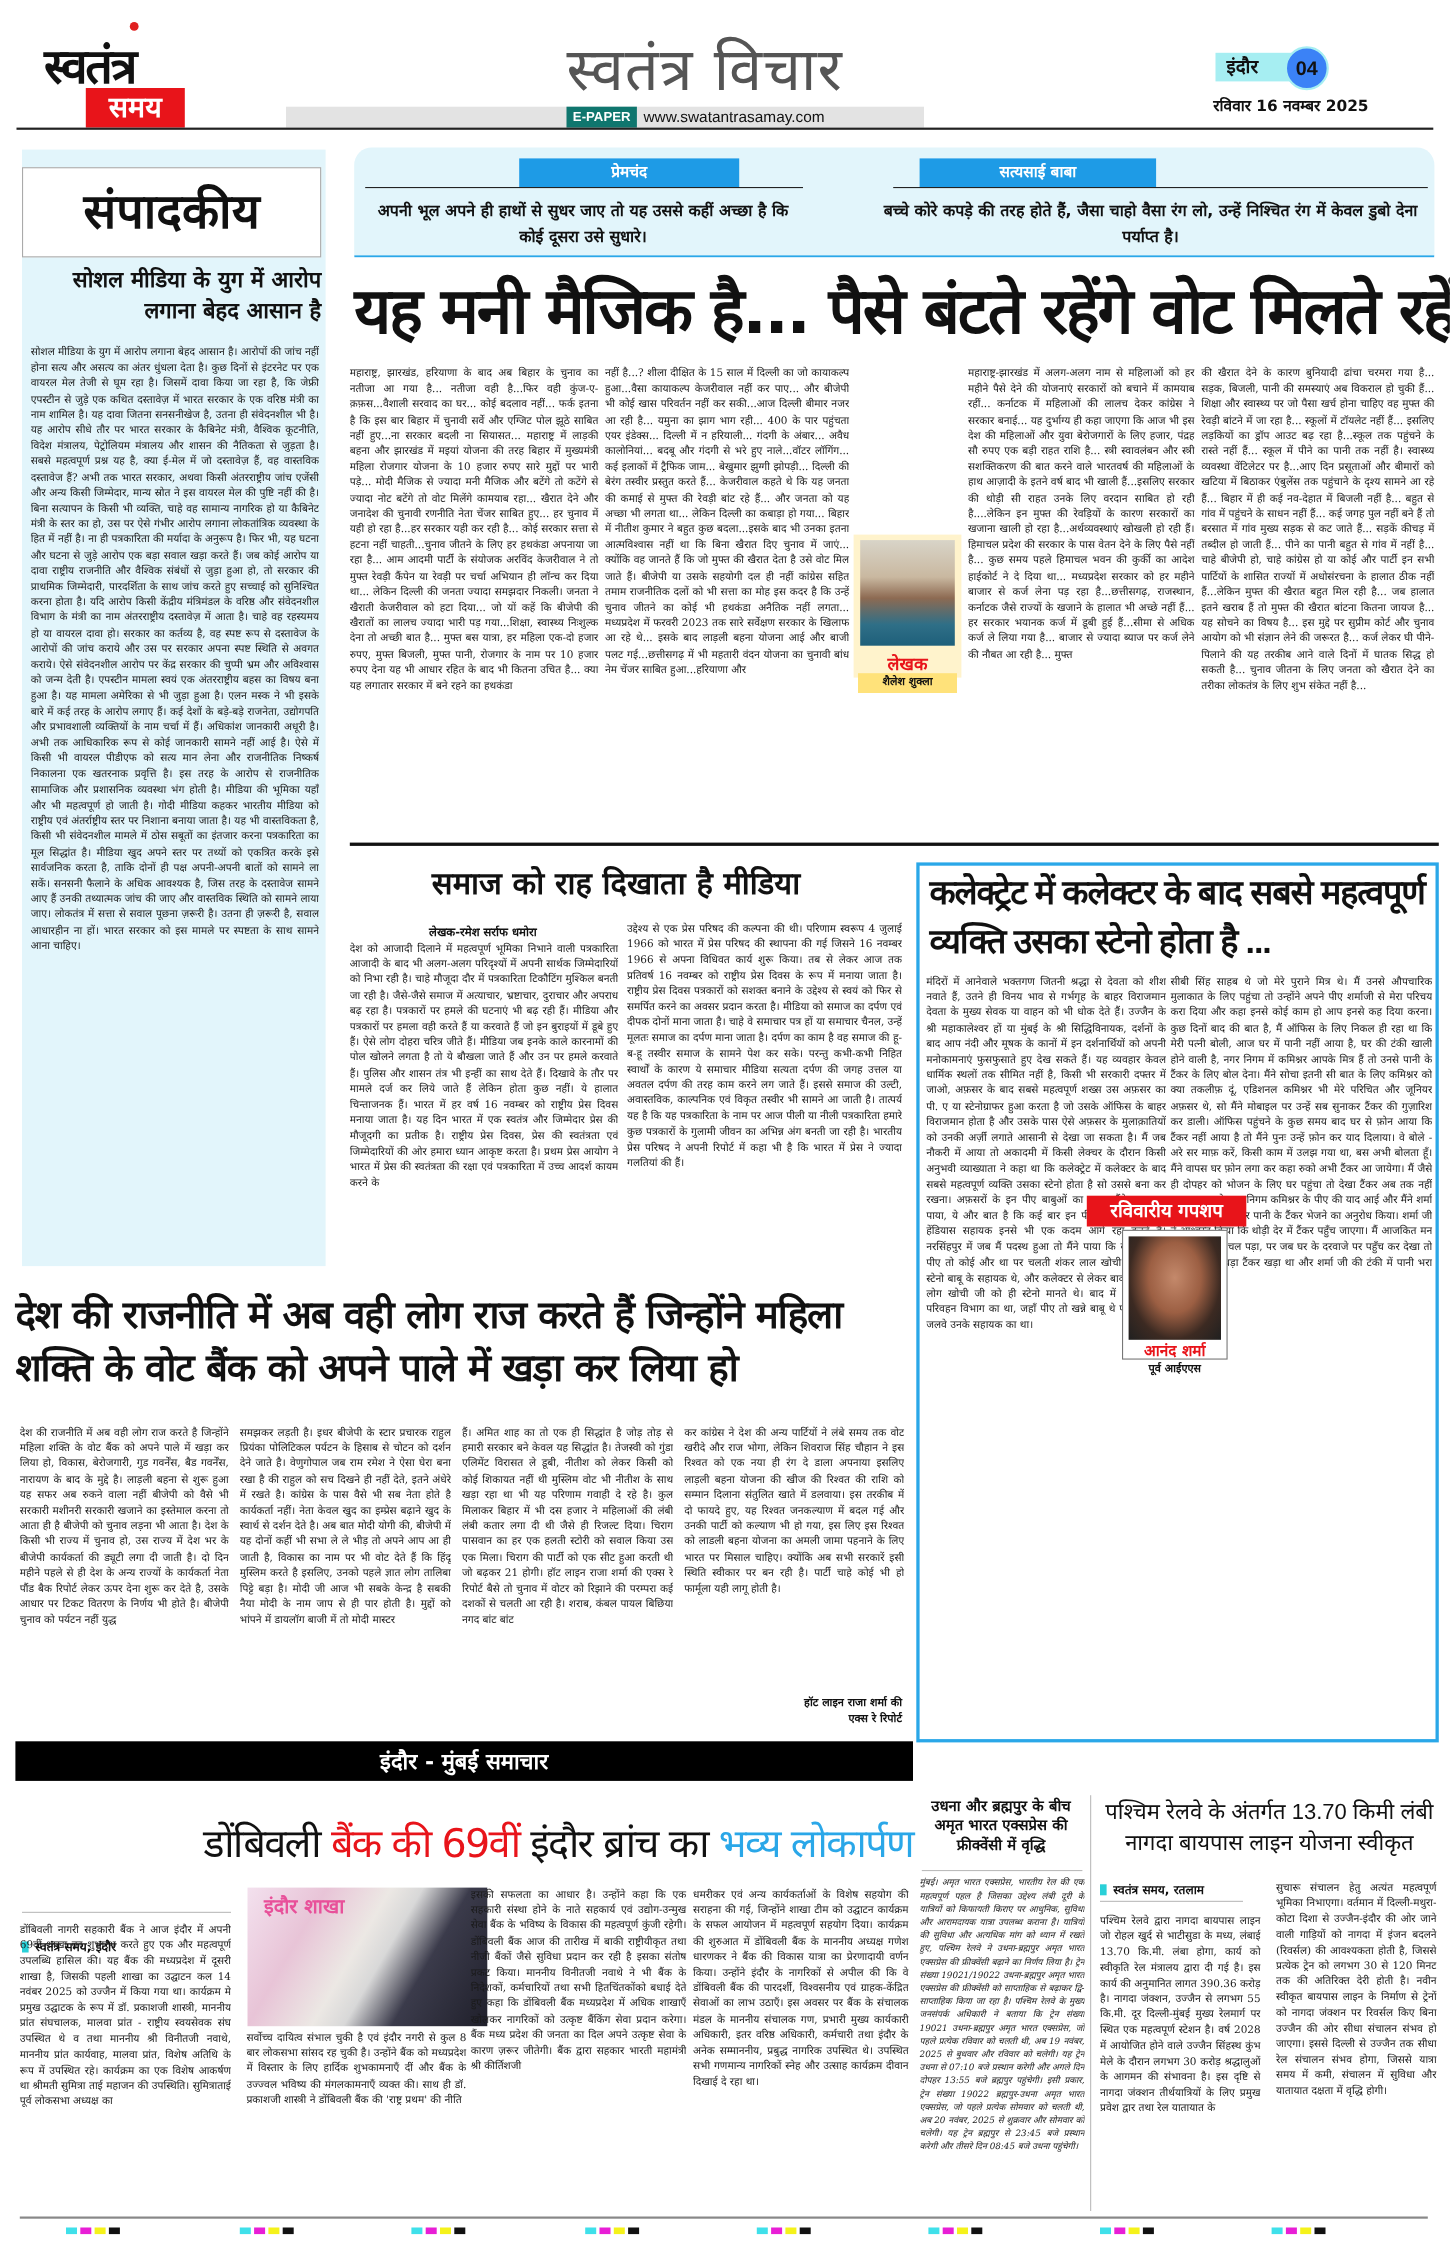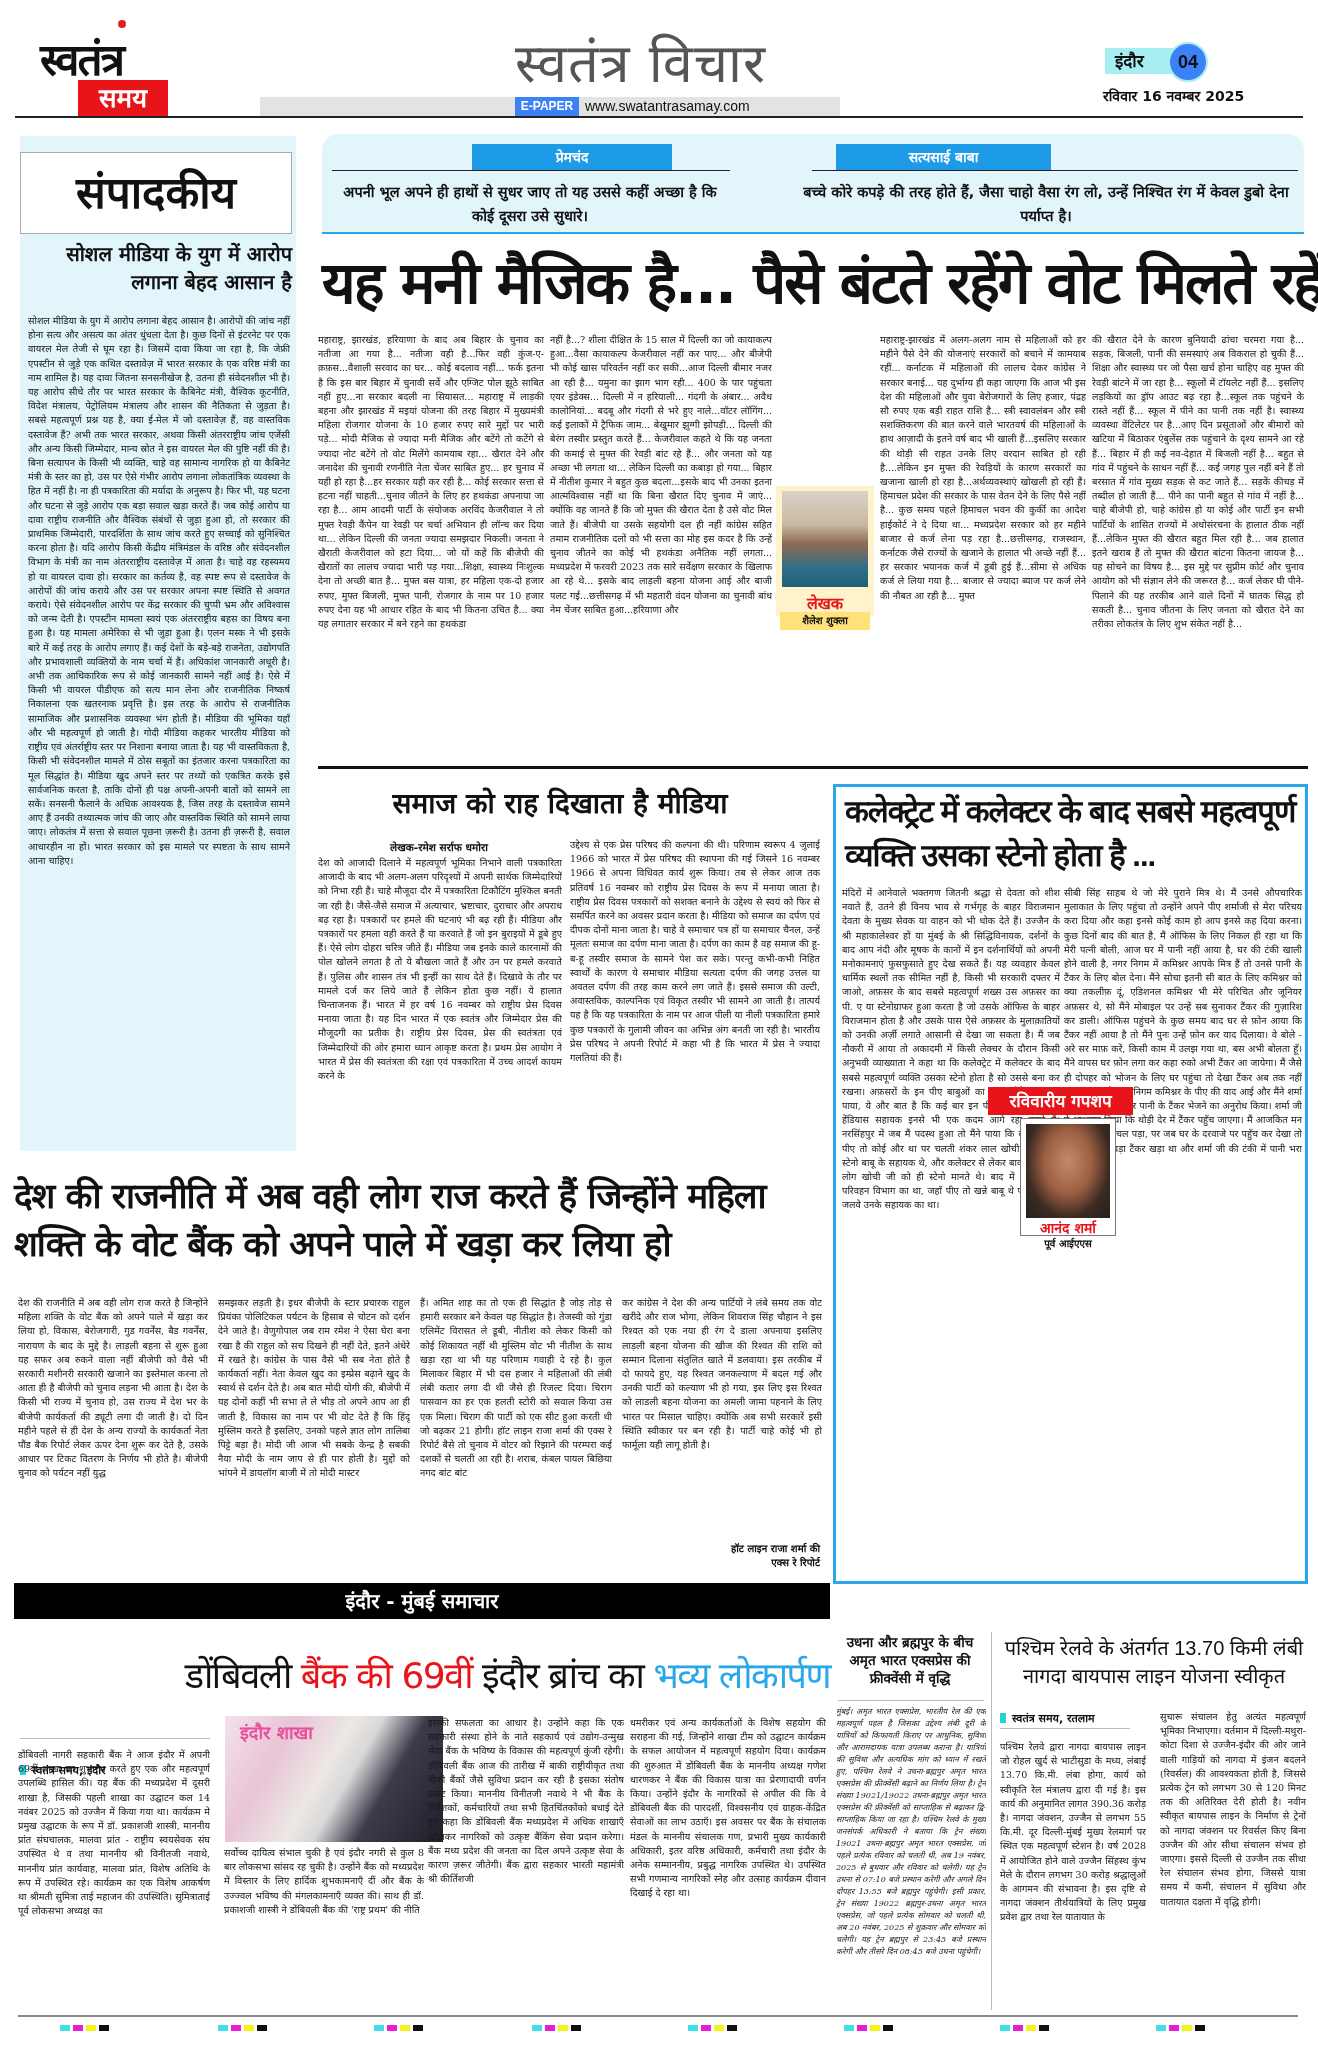--- a/index.html
+++ b/index.html
@@ -9,21 +9,21 @@
   .body-text { font-family: "DejaVu Serif", serif; font-size: 9.5px; line-height: 14.2px; color: #1a1a1a; text-align: justify; overflow: hidden; }
   .col { position: absolute; overflow: hidden; }
 
   
   #logo-top { left: 40px; top: 28px; font-size: 44px; font-weight: 900; color: #111; letter-spacing: -2px; }
   #logo-dot { left: 118px; top: 20px; width: 8px; height: 8px; background: #e02020; border-radius: 50%; }
   #logo-box { left: 78px; top: 80px; width: 90px; height: 36px; background: #e8141a; color: #fff; font-size: 26px; font-weight: 900; text-align: center; line-height: 36px; }
   #masthead-rule { left: 15px; top: 116px; width: 1288px; height: 2px; background: #222; }
   #mast-title { left: 515px; top: 24px; font-size: 54px; color: #555; font-weight: 400; letter-spacing: 1px; font-family: "DejaVu Sans", sans-serif; }
   #epaper-bar { left: 260px; top: 97px; width: 580px; height: 19px; background: #e3e3e3; }
-  #epaper-tag { left: 515px; top: 97px; width: 64px; height: 19px; background: #3b82f6; color: #fff; font-size: 12px; font-weight: bold; text-align: center; line-height: 19px; font-family: "Liberation Sans", sans-serif; }
+  #epaper-tag { left: 515px; top: 97px; width: 64px; height: 19px; background: #0f766e; color: #fff; font-size: 12px; font-weight: bold; text-align: center; line-height: 19px; font-family: "Liberation Sans", sans-serif; }
   #site-url { left: 585px; top: 97px; font-size: 14px; line-height: 19px; color: #111; font-family: "Liberation Sans", sans-serif; }
   #city-box { left: 1105px; top: 48px; width: 88px; height: 26px; background: #a6eef2; font-size: 17px; line-height: 26px; padding-left: 10px; font-weight: bold; }
   #page-num { left: 1168px; top: 42px; width: 40px; height: 40px; border-radius: 50%; background: #3b82f6; border: 2px solid #a6eef2; font-size: 18px; font-weight: bold; text-align: center; line-height: 36px; font-family: "Liberation Sans", sans-serif; }
   #date-text { left: 1103px; top: 86px; font-size: 14px; color: #111; font-weight: bold; }
 
   
   #editorial { left: 20px; top: 136px; width: 276px; height: 1015px; background: #e2f5fb; }
   #editorial-title-box { left: 20px; top: 152px; width: 272px; height: 82px; background: #fff; border: 1px solid #aaa; text-align: center; font-size: 44px; line-height: 80px; font-weight: 900; }
   #editorial-headline { left: 24px; top: 240px; width: 268px; text-align: right; font-size: 20px; line-height: 28px; font-weight: 900; }
   #editorial-body { left: 28px; top: 314px; width: 262px; height: 830px; }

